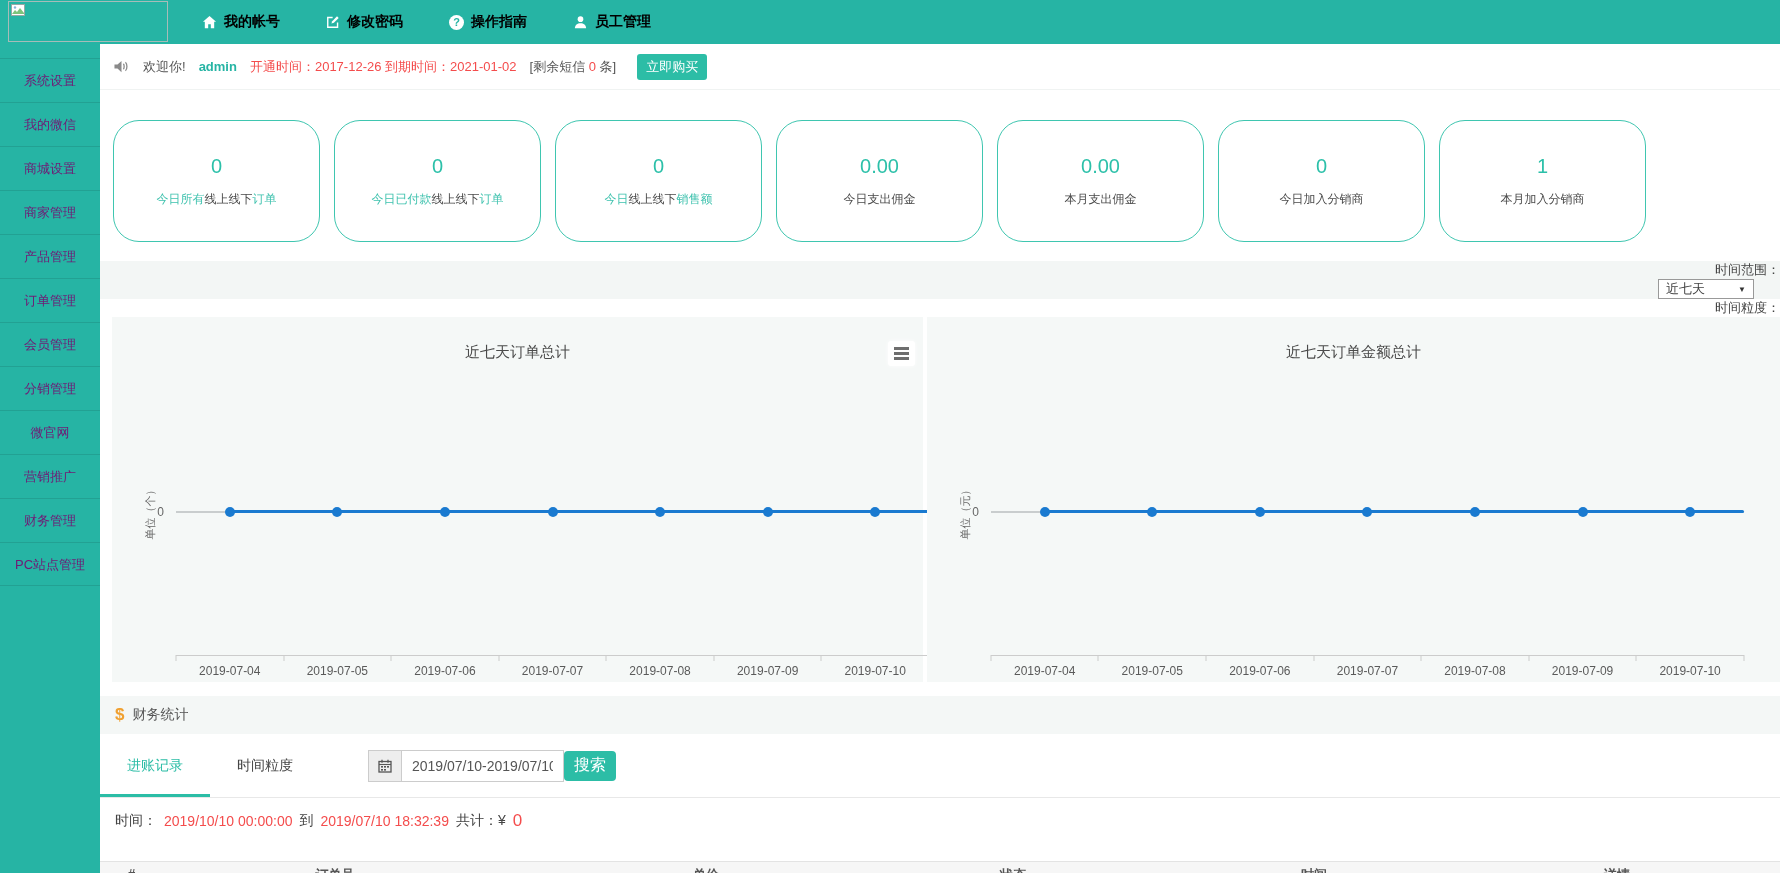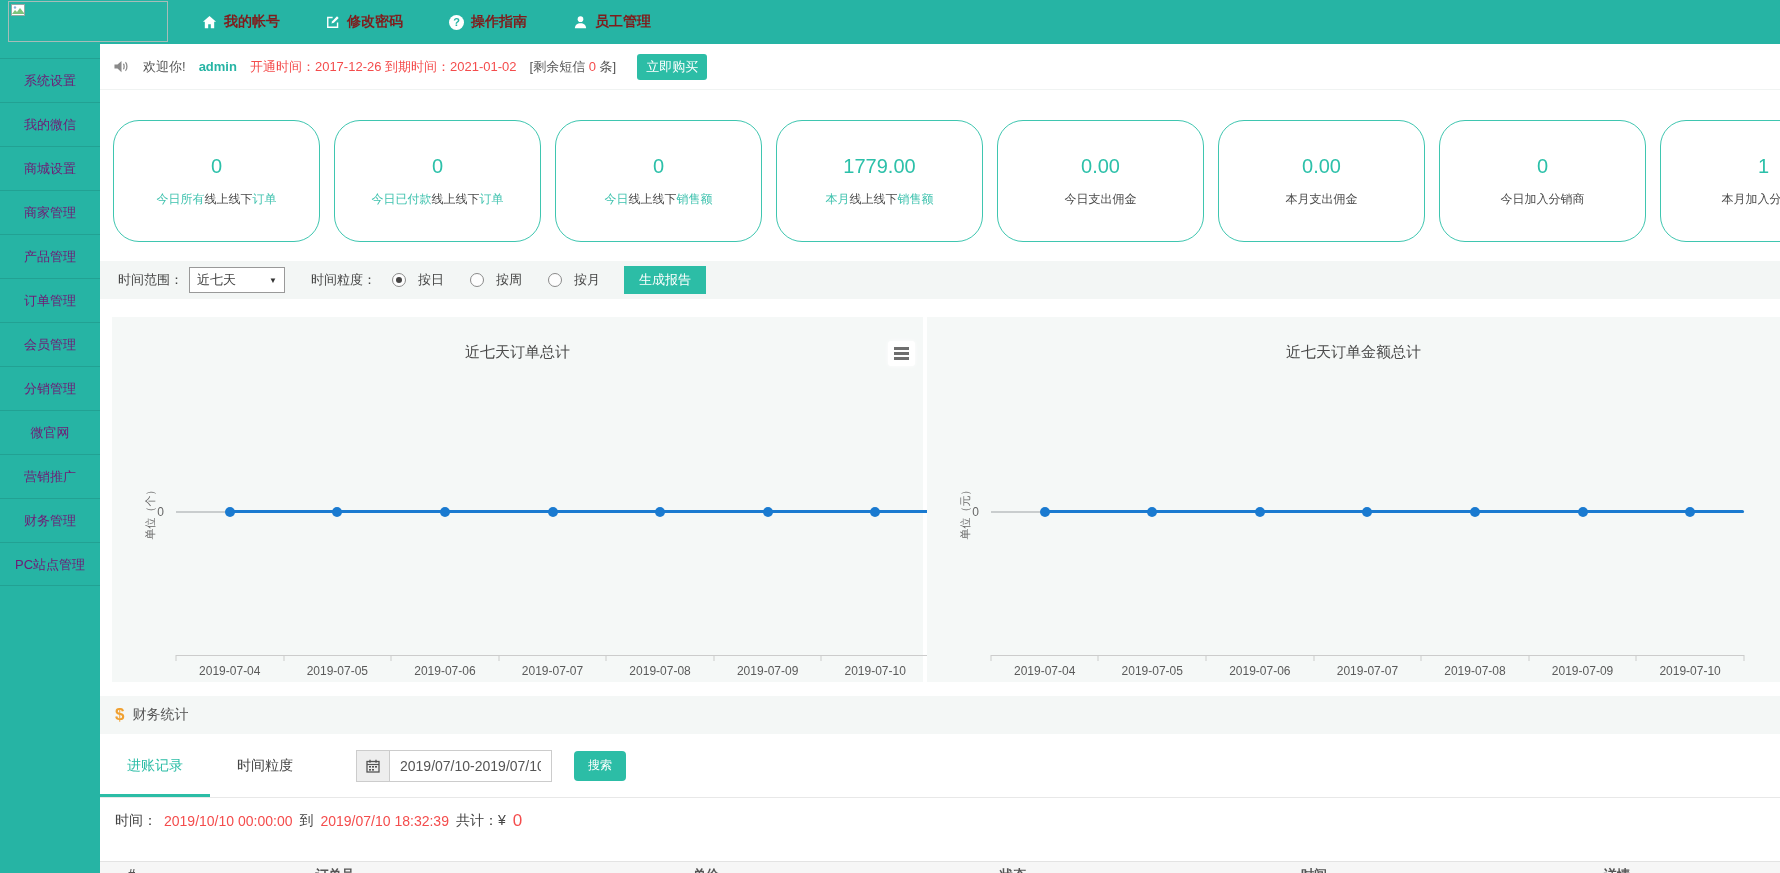--- a/index.html
+++ b/index.html
@@ -14,21 +14,21 @@
   }
   *{box-sizing:border-box;}
   html,body{margin:0;padding:0;width:1780px;height:873px;overflow:hidden;}
   body{font-family:"Liberation Sans","DejaVu Sans",sans-serif;background:#fff;position:relative;}
 
   
   .topbar{position:absolute;top:0;left:0;width:1780px;height:44px;background:var(--teal);z-index:6;}
   .logo-box{position:absolute;left:8px;top:1px;width:160px;height:41px;border:1px solid #a7bcb8;}
   .logo-box svg{position:absolute;left:2px;top:2px;}
   .topnav{position:absolute;left:202px;top:0;height:44px;display:flex;align-items:center;gap:46px;}
-  .nav-item{display:flex;align-items:center;gap:7px;color:#7f1d1d;font-size:14px;font-weight:bold;cursor:pointer;}
+  .nav-item{display:flex;align-items:center;gap:7px;color:#000000;font-size:14px;font-weight:bold;cursor:pointer;}
   .q-icon{width:15px;height:15px;border-radius:50%;background:#fff;color:var(--teal);font-size:11px;font-weight:bold;display:flex;align-items:center;justify-content:center;}
   .q-icon::after{content:"?";}
 
   
   .sidebar{position:absolute;top:44px;left:0;bottom:0;width:100px;background:var(--teal);padding-top:14px;}
   .side-item{height:44px;line-height:43px;text-align:center;color:#701a75;font-size:13px;border-top:1px solid rgba(0,0,0,0.10);cursor:pointer;}
   .side-item:last-child{border-bottom:1px solid rgba(0,0,0,0.10);}
 
   
   .main{position:absolute;left:100px;top:44px;width:1680px;bottom:0;}
@@ -39,21 +39,21 @@
   .btn{background:var(--teal-btn);color:#fff;border:none;cursor:pointer;font-family:inherit;}
   .buy-btn{width:70px;height:26px;border-radius:3px;font-size:13px;margin-left:8px;}
 
   .cards-row{display:flex;gap:14px;padding-left:13px;margin-top:30px;height:122px;}
   .stat-card{flex:0 0 207px;border:1px solid var(--card-border);border-radius:26px;background:#fff;display:flex;flex-direction:column;align-items:center;justify-content:center;gap:13px;}
   .card-value{color:#2cc0a9;font-size:20px;}
   .card-label{font-size:12px;white-space:nowrap;}
   .lp-teal{color:var(--teal-light);}
   .lp-dark{color:#4a4a4a;}
 
-  .filter-row{margin-top:19px;height:38px;background:var(--band-bg);display:flex;align-items:center;font-size:13px;color:#444;padding-left:18px;}
+  .filter-row{margin-top:19px;height:38px;background:var(--band-bg);display:flex;align-items:flex-end;font-size:13px;color:#444;padding-left:18px;flex-direction:column;}
   .select{width:96px;height:26px;background:#fff;border:1px solid #999;display:flex;align-items:center;justify-content:space-between;padding:0 7px;margin:0 26px 0 6px;cursor:pointer;}
   .select .arrow{font-size:8px;color:#333;}
   .radios{display:flex;gap:26px;margin-left:16px;margin-right:24px;}
   .radio-opt{display:flex;align-items:center;gap:12px;cursor:pointer;}
   .radio-circle{width:14px;height:14px;border:1px solid #8a8a8a;border-radius:50%;background:#fdfdfd;position:relative;}
   .radio-circle.on::after{content:"";position:absolute;left:3px;top:3px;right:3px;bottom:3px;background:#444;border-radius:50%;}
   .report-btn{width:82px;height:28px;font-size:13px;}
 
   .charts-row{display:flex;gap:4px;margin-top:18px;padding-left:12px;}
   .chart-panel{position:relative;height:365px;background:var(--panel-bg);}
@@ -75,24 +75,24 @@
   .legend-marker::after{content:"";position:absolute;left:50%;top:50%;transform:translate(-50%,-50%);width:9px;height:9px;border-radius:50%;background:inherit;}
 
   .finance-header{margin-top:14px;height:38px;background:#f4f7f6;display:flex;align-items:center;gap:8px;padding-left:15px;font-size:14px;color:#555;}
   .dollar{color:#f0a030;font-weight:bold;font-size:17px;}
 
   .finance-toolbar{height:64px;display:flex;align-items:center;border-bottom:1px solid #e8e8e8;}
   .tabs{display:flex;height:100%;}
   .tab{width:110px;display:flex;align-items:center;justify-content:center;font-size:14px;color:#444;cursor:pointer;position:relative;}
   .tab.active{color:var(--teal-btn);}
   .tab.active::after{content:"";position:absolute;left:0;right:0;bottom:0;height:3px;background:var(--teal-btn);}
-  .date-group{display:flex;align-items:center;margin-left:36px;height:44px;}
+  .date-group{display:flex;align-items:center;margin-left:48px;height:44px;}
   .addon{width:34px;height:32px;background:#eee;border:1px solid #ccc;display:flex;align-items:center;justify-content:center;cursor:pointer;}
   .date-input{width:162px;height:32px;border:1px solid #ccc;border-left:none;padding:0 10px;font-size:14px;color:#555;outline:none;font-family:inherit;background:#fff;}
-  .search-btn{width:52px;height:30px;border-radius:4px;margin-left:22px;font-size:12px;}
+  .search-btn{width:52px;height:30px;border-radius:4px;font-size:16px;}
 
   .time-row{height:46px;display:flex;align-items:center;gap:7px;padding-left:15px;font-size:14px;color:#444;}
   .total-val{color:var(--red);font-size:17px;}
 
   .table-header{margin-top:17px;height:30px;background:#f6f6f6;border-top:1px solid #e3e3e3;position:relative;font-size:13px;color:#555;font-weight:bold;}
   .th-cell{position:absolute;top:4px;}
   .th-cell.center{transform:translateX(-50%);}
 </style>
 </head>
 <body>
@@ -168,24 +168,20 @@
         <div class="card-value">0</div>
         <div class="card-label"><span class="lp-teal">今日所有</span><span class="lp-dark">线上线下</span><span class="lp-teal">订单</span></div>
       </div>
       <div class="stat-card">
         <div class="card-value">0</div>
         <div class="card-label"><span class="lp-teal">今日已付款</span><span class="lp-dark">线上线下</span><span class="lp-teal">订单</span></div>
       </div>
       <div class="stat-card">
         <div class="card-value">0</div>
         <div class="card-label"><span class="lp-teal">今日</span><span class="lp-dark">线上线下</span><span class="lp-teal">销售额</span></div>
-      </div>
-      <div class="stat-card">
-        <div class="card-value">1779.00</div>
-        <div class="card-label"><span class="lp-teal">本月</span><span class="lp-dark">线上线下</span><span class="lp-teal">销售额</span></div>
       </div>
       <div class="stat-card">
         <div class="card-value">0.00</div>
         <div class="card-label"><span class="lp-dark">今日支出佣金</span></div>
       </div>
       <div class="stat-card">
         <div class="card-value">0.00</div>
         <div class="card-label"><span class="lp-dark">本月支出佣金</span></div>
       </div>
       <div class="stat-card">

